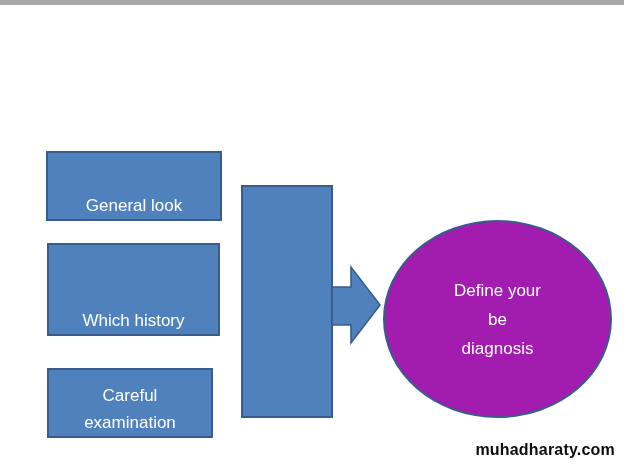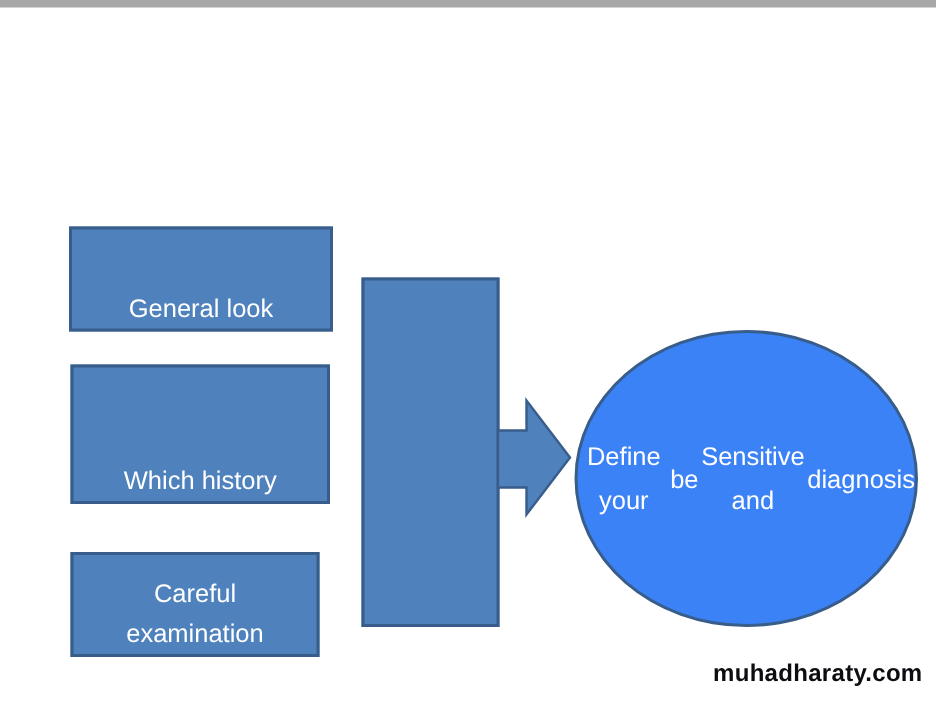--- a/index.html
+++ b/index.html
@@ -63,26 +63,26 @@
   }
   .arrow-svg {
     position: absolute;
     left: 330px; top: 260px;
     width: 56px; height: 90px;
   }
   .conclusion-ellipse {
     position: absolute;
     left: 383px; top: 220px;
     width: 229px; height: 198px;
-    background: #3b82f6;
+    background: #a21caf;
     border: 2px solid #385d8a;
     border-radius: 50%;
     box-sizing: border-box;
     display: flex;
-    flex-direction: row;
+    flex-direction: column;
     align-items: center;
     justify-content: center;
     color: #ffffff;
     font-size: 17px;
     line-height: 29px;
     text-align: center;
   }
   .watermark {
     position: absolute;
     left: 453px; top: 441px;
@@ -116,19 +116,18 @@
 
   <div class="v-rect"></div>
 
   <svg class="arrow-svg" viewBox="0 0 56 90">
     <polygon points="2,27 21,27 21,7 50,45 21,83 21,65 2,65" fill="#4f81bd" stroke="#385d8a" stroke-width="1.6"></polygon>
   </svg>
 
   <div class="conclusion-ellipse">
     <div>Define your</div>
     <div>be</div>
-    <div>Sensitive and</div>
     <div>diagnosis</div>
   </div>
 
   <div class="watermark">muhadharaty.com</div>
 
 </div>
 
 </body></html>

